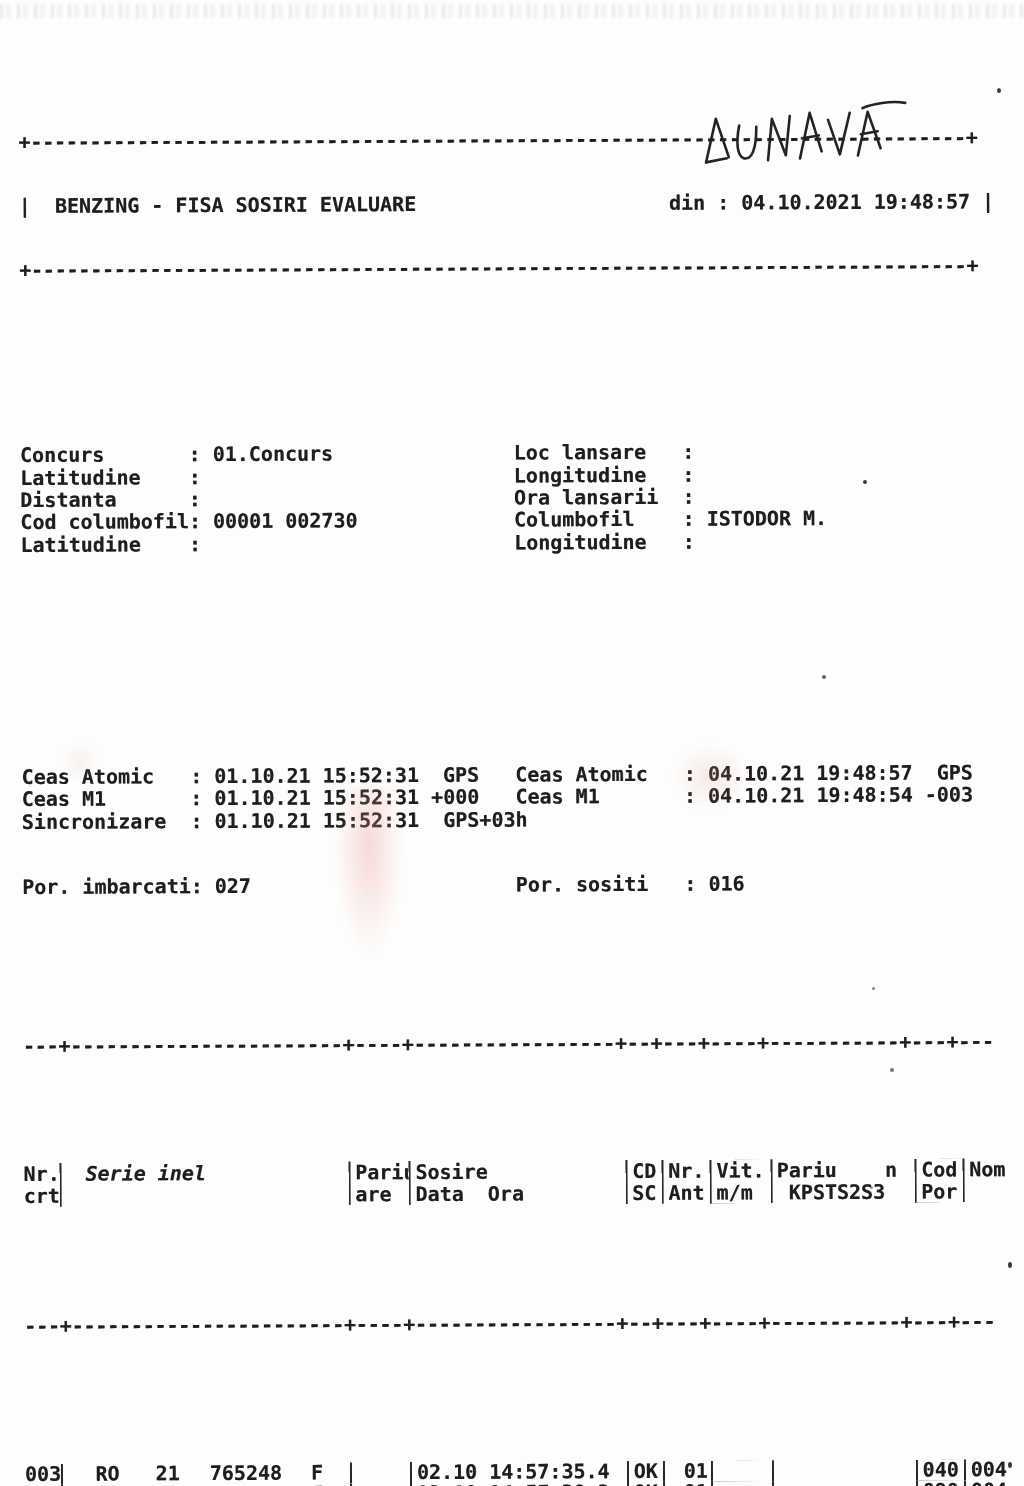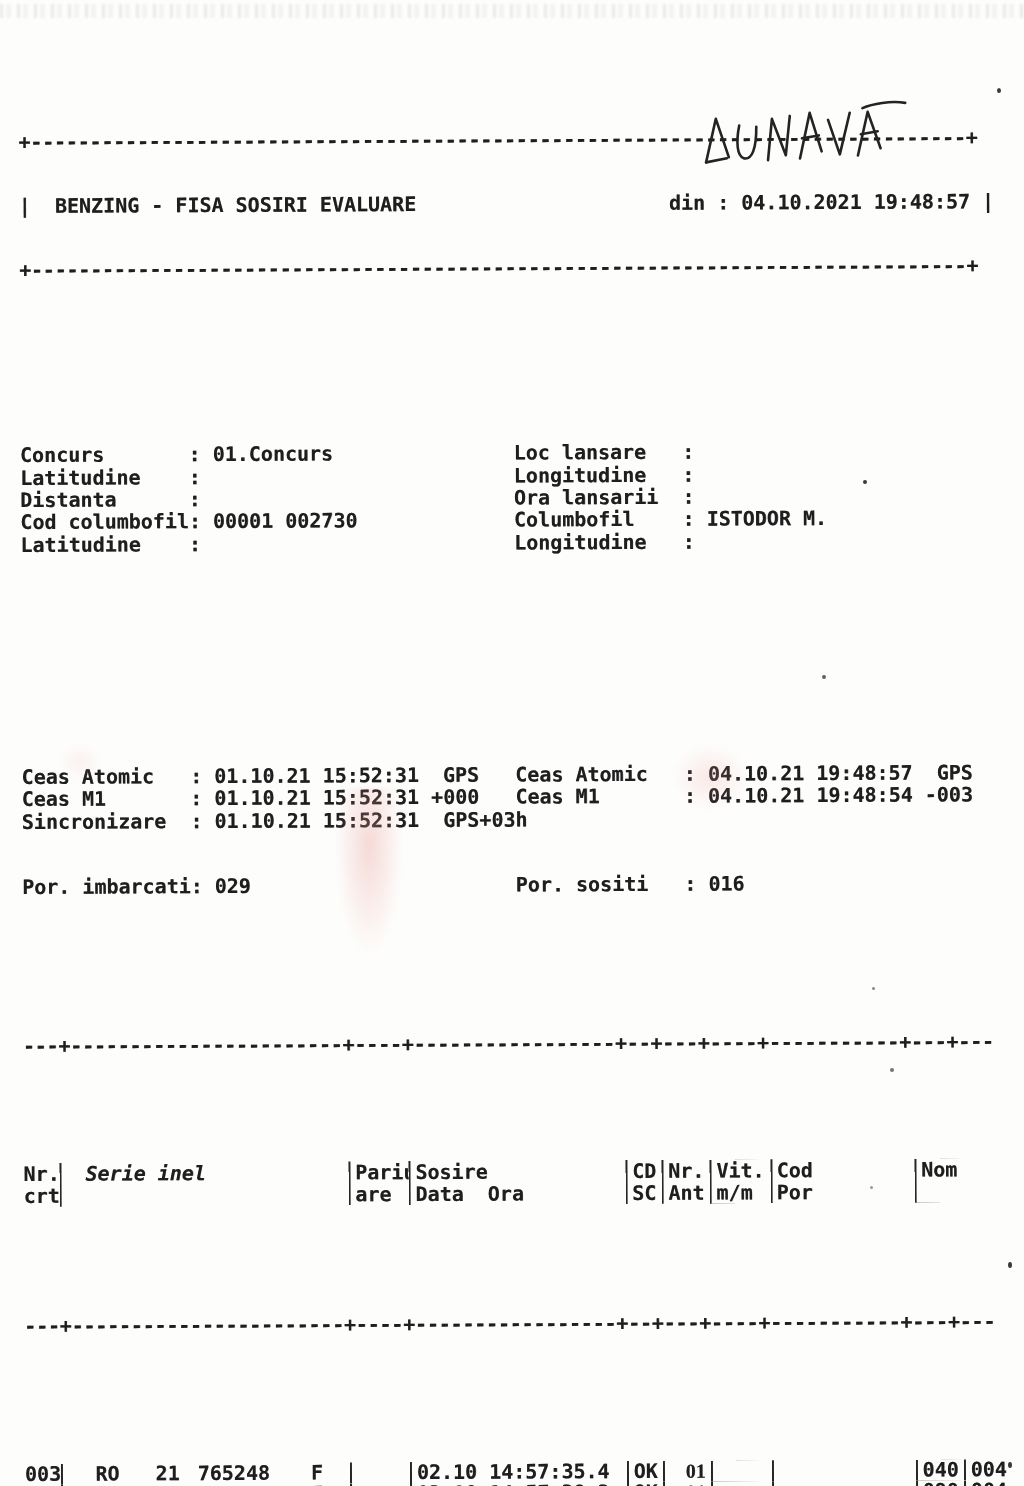--- a/index.html
+++ b/index.html
@@ -52,24 +52,24 @@
     display:grid;
     grid-template-columns:3ch 24ch 5ch 18ch 3ch 4ch 5ch 12ch 4ch 4ch;
     line-height:21.1px;
   }
   .trow > div {
     box-shadow:inset 2px 0 0 #262626;
     padding-left:0.55ch;
     overflow:hidden;
   }
   .trow > div:first-child { box-shadow:none; padding-left:0; }
-  .trow .c-ant { padding-left:17px; text-align:center;font-family:Liberation Serif, serif; }
+  .trow .c-ant { padding-left:17px; text-align:center; }
   .c-country { display:inline-block; width:2ch; margin-left:2.3ch;text-align:right; }
   .c-year    { display:inline-block; width:2ch; margin-left:3ch; }
-  .c-ring    { display:inline-block; width:8ch; margin-left:0.5ch; text-align:center; }
+  .c-ring    { display:inline-block; width:8ch; margin-left:0.5ch; text-align:right; }
   .c-sex     { display:inline-block; width:1ch; margin-left:2.4ch; }
   .h-serie-pad { display:inline-block; margin-left:1.6ch;font-style:italic; }
 
   
   .handwriting {
     position:absolute; left:698px; top:104px; width:220px; height:70px;
     transform:rotate(-3deg);
   }
   .handwriting svg { display:block; }
   .hw-text-hidden { position:absolute; opacity:0; pointer-events:none; }
@@ -108,35 +108,36 @@
   
   <div class="info-block">
     
   <div class="ln"><span class="lbl14">Concurs</span><span>:</span><span class="val">01.Concurs</span><span class="rhalf"><span class="lbl14">Loc lansare</span><span>:</span><span class="val"></span></span></div><div class="ln"><span class="lbl14">Latitudine</span><span>:</span><span class="val"></span><span class="rhalf"><span class="lbl14">Longitudine</span><span>:</span><span class="val"></span></span></div><div class="ln"><span class="lbl14">Distanta</span><span>:</span><span class="val"></span><span class="rhalf"><span class="lbl14">Ora lansarii</span><span>:</span><span class="val"></span></span></div><div class="ln"><span class="lbl14">Cod columbofil</span><span>:</span><span class="val">00001 002730</span><span class="rhalf"><span class="lbl14">Columbofil</span><span>:</span><span class="val">ISTODOR M.</span></span></div><div class="ln"><span class="lbl14">Latitudine</span><span>:</span><span class="val"></span><span class="rhalf"><span class="lbl14">Longitudine</span><span>:</span><span class="val"></span></span></div></div>
 
   
   <div class="clock-block">
     <div>
       
     <div class="ln"><span class="lbl14">Ceas Atomic</span><span>:</span><span class="val">01.10.21 15:52:31  GPS</span><span class="rhalf"><span class="lbl14">Ceas Atomic</span><span>:</span><span class="val">04.10.21 19:48:57  GPS</span></span></div><div class="ln"><span class="lbl14">Ceas M1</span><span>:</span><span class="val">01.10.21 15:52:31 +000</span><span class="rhalf"><span class="lbl14">Ceas M1</span><span>:</span><span class="val">04.10.21 19:48:54 -003</span></span></div><div class="ln"><span class="lbl14">Sincronizare</span><span>:</span><span class="val">01.10.21 15:52:31  GPS+03h</span><span class="rhalf"><span class="lbl14"></span><span></span><span class="val"></span></span></div></div>
-    <div class="ln"><span class="lbl14">Por. imbarcati</span><span>:</span><span class="val">029</span><span class="rhalf"><span class="lbl14">Por. sositi</span><span>:</span><span class="val">016</span></span></div>
+    <div class="ln"><span class="lbl14">Por. imbarcati</span><span>:</span><span class="val">027</span><span class="rhalf"><span class="lbl14">Por. sositi</span><span>:</span><span class="val">016</span></span></div>
   </div>
 
   
   <div class="sepline">---+-----------------------+----+-----------------+--+---+----+-----------+---+---</div>
 
   <div class="tgrid-head">
     <div class="trow">
       <div><div>Nr.</div><div>crt</div></div>
       <div><div><span class="h-serie-pad">Serie inel</span></div><div></div></div>
       <div><div>Pariu</div><div>are</div></div>
       <div><div>Sosire</div><div>Data  Ora</div></div>
       <div><div>CD</div><div>SC</div></div>
       <div><div>Nr.</div><div>Ant</div></div>
       <div><div>Vit.</div><div>m/m</div></div>
+      <div><div>Pariu    n</div><div> KPSTS2S3</div></div>
       <div><div>Cod</div><div>Por</div></div>
       <div><div>Nom</div><div></div></div>
     </div>
   </div>
 
   <div class="sepline mid">---+-----------------------+----+-----------------+--+---+----+-----------+---+---</div>
 
   <div class="tgrid-body">
     
   <div class="trow">

